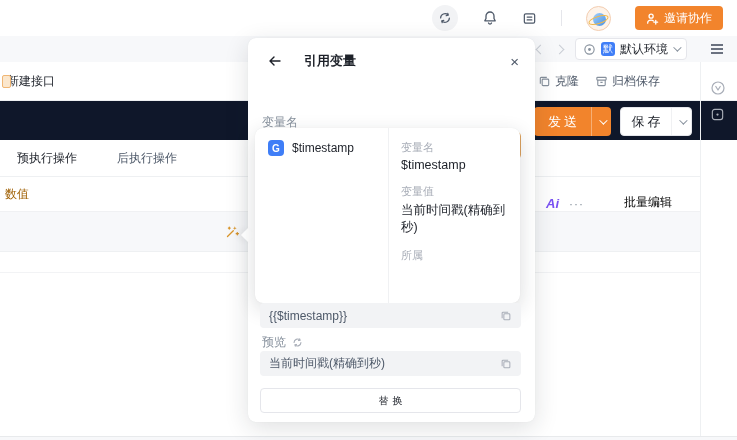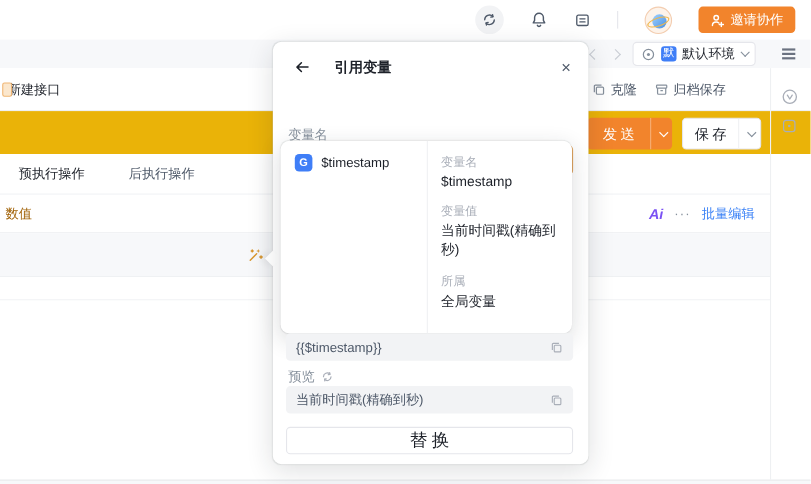--- a/index.html
+++ b/index.html
@@ -32,42 +32,42 @@
 
   
   .tabrow { position:absolute; top:62px; left:0; right:0; height:39px; background:#fff; border-bottom:1px solid #eef0f2; }
   .tab-newapi { position:absolute; left:7px; top:0; height:100%; display:flex; align-items:center; gap:5px; cursor:pointer; }
   .tab-sliver { position:absolute; left:-5px; top:13px; width:9px; height:13px; background:#fbe7cd; border:1px solid #f0b674; border-radius:2px; }
   .toolbar-links { position:absolute; right:77px; top:0; height:100%; display:flex; align-items:center; gap:16px; color:#4e5969; }
   .toolbar-link { display:flex; align-items:center; gap:4px; cursor:pointer; color:#4e5969; }
   .toolbar-link svg { color:#86909c; }
 
   
-  .actionband { position:absolute; top:101px; left:0; right:0; height:39px; background:#eab308; }
+  .actionband { position:absolute; top:101px; left:0; right:0; height:39px; background:#0f172a; }
   .send-btn { position:absolute; left:534px; top:6px; height:29px; display:flex; border:none; border-radius:4px; overflow:hidden; cursor:pointer; background:#f2842c; color:#fff; }
   .send-main { width:57px; display:flex; align-items:center; justify-content:center; font-size:13px; letter-spacing:3px; padding-left:3px; }
   .send-caret { width:20px; display:flex; align-items:center; justify-content:center; border-left:1px solid rgba(255,255,255,.35); }
   .send-caret .caret { border-color:#fff; }
   .save-btn { position:absolute; left:620px; top:6px; height:29px; display:flex; background:#fff; border:1px solid #e5e6eb; border-radius:4px; overflow:hidden; cursor:pointer; }
   .save-main { width:50px; display:flex; align-items:center; justify-content:center; font-size:13px; color:#1d2129; letter-spacing:3px; padding-left:3px; }
   .save-caret { width:20px; display:flex; align-items:center; justify-content:center; border-left:1px solid #f0f1f3; }
 
   
   .subtabrow { position:absolute; top:140px; left:0; right:37px; height:37px; background:#fff; border-bottom:1px solid #eef0f2; }
   .subtab { position:absolute; top:0; height:100%; display:flex; align-items:center; cursor:pointer; }
   .subtab.pre { left:17px; color:#1d2129; }
   .subtab.post { left:117px; color:#4e5969; }
 
   
   .tableheader { position:absolute; top:177px; left:0; right:37px; height:35px; background:#fff; border-bottom:1px solid #f0f1f3; }
   .value-header { position:absolute; left:5px; top:0; height:100%; display:flex; align-items:center; color:#a16207; }
-  .header-right { position:absolute; right:14px; top:0; height:100%; display:flex; align-items:center; gap:10px; }
+  .header-right { position:absolute; right:28px; top:0; height:100%; display:flex; align-items:flex-end; gap:10px; }
   .ai-logo { font-weight:bold; font-size:13px; color:#7a52f4; font-style:italic; cursor:pointer; }
   .more-dots { color:#86909c; letter-spacing:1px; cursor:pointer; }
-  .batch-edit { color:#3b82f6; cursor:pointer; }
+  .batch-edit { color:#000000; cursor:pointer;margin-left:30px; }
 
   
   .selectedrow { position:absolute; top:212px; left:0; right:37px; height:40px; background:#f7f8fa; border-bottom:1px solid #eef0f2; cursor:pointer; }
   .wand { position:absolute; left:224px; top:12px; cursor:pointer; }
   .row2 { position:absolute; top:252px; left:0; right:37px; height:21px; background:#fff; border-bottom:1px solid #f2f3f5; cursor:pointer; }
 
   
   .rail-divider { position:absolute; left:700px; top:62px; height:374px; width:1px; background:#eef0f2; }
   .rail-icon { position:absolute; left:710px; color:#a9aeb8; cursor:pointer; }
   .rail-icon.v { top:80px; }
@@ -99,21 +99,21 @@
   .dd-value { font-size:12.5px; color:#1d2129; margin-bottom:12px; }
 
   .gray-field { position:absolute; left:12px; width:261px; height:25px; background:#f2f3f5; border-radius:4px;
                 display:flex; align-items:center; padding:0 9px; color:#4e5969; }
   .gray-field .copy-icon { margin-left:auto; color:#a9aeb8; display:flex; cursor:pointer; }
   .expr-field { top:265px; }
   .preview-row { position:absolute; left:14px; top:296px; display:flex; align-items:center; gap:6px; color:#86909c; }
   .refresh-icon { color:#a9aeb8; display:flex; cursor:pointer; }
   .preview-field { top:313px; }
   .modal-btns { position:absolute; left:12px; top:350px; width:261px; display:flex; gap:10px; }
-  .modal-btn { flex:1; height:25px; background:#fff; border:1px solid #e5e6eb; border-radius:4px; font-size:16px; color:#1d2129;
+  .modal-btn { flex:1; height:25px; background:#fff; border:1px solid #e5e6eb; border-radius:4px; font-size:10px; color:#1d2129;
                letter-spacing:4px; padding-left:4px; cursor:pointer; font-family:inherit; }
 </style>
 </head>
 <body>
 
 <div class="app">
 
   <div class="topbar">
     <div class="topbar-right">
       <span class="iconbtn circlebtn">
@@ -284,21 +284,20 @@
           <span class="g-badge">G</span>
           <span>$timestamp</span>
         </div>
       </div>
       <div class="dd-right">
         <div class="dd-label">变量名</div>
         <div class="dd-value">$timestamp</div>
         <div class="dd-label">变量值</div>
         <div class="dd-value">当前时间戳(精确到秒)</div>
         <div class="dd-label">所属</div>
-        <div class="dd-value">全局变量</div>
       </div>
     </div>
 
     <div class="gray-field expr-field">
       <span>{{$timestamp}}</span>
       <span class="copy-icon">
         <svg width="12" height="12" viewBox="0 0 14 14" fill="none" stroke="currentColor" stroke-width="1.2">
             <rect x="4.5" y="4.5" width="7" height="7" rx="1"></rect>
             <path d="M9.5 2.5h-6a1 1 0 0 0-1 1v6"></path>
           </svg>

